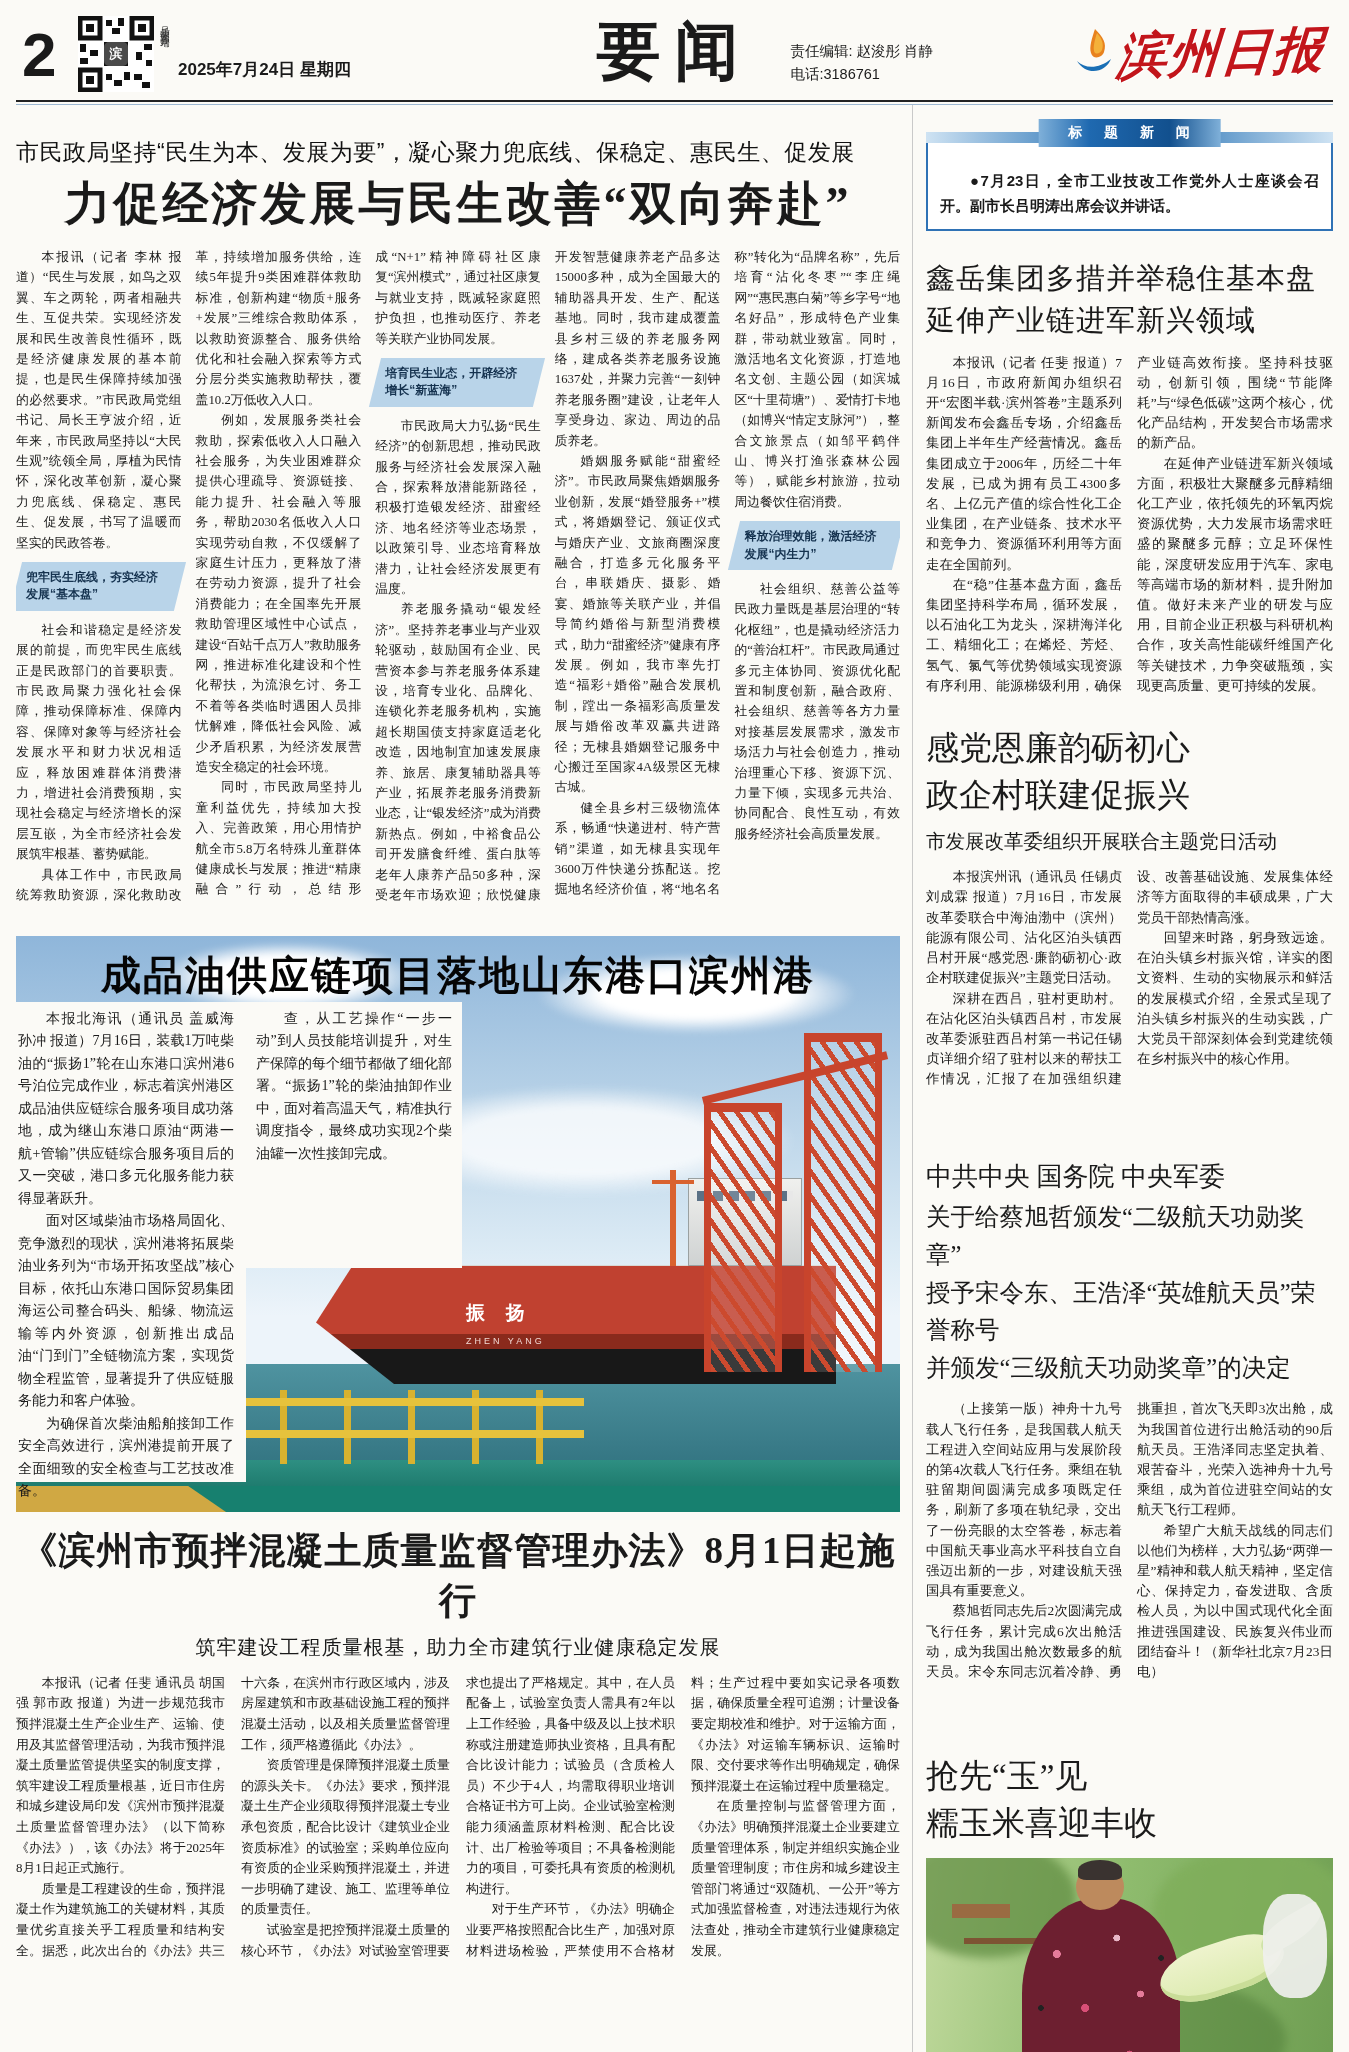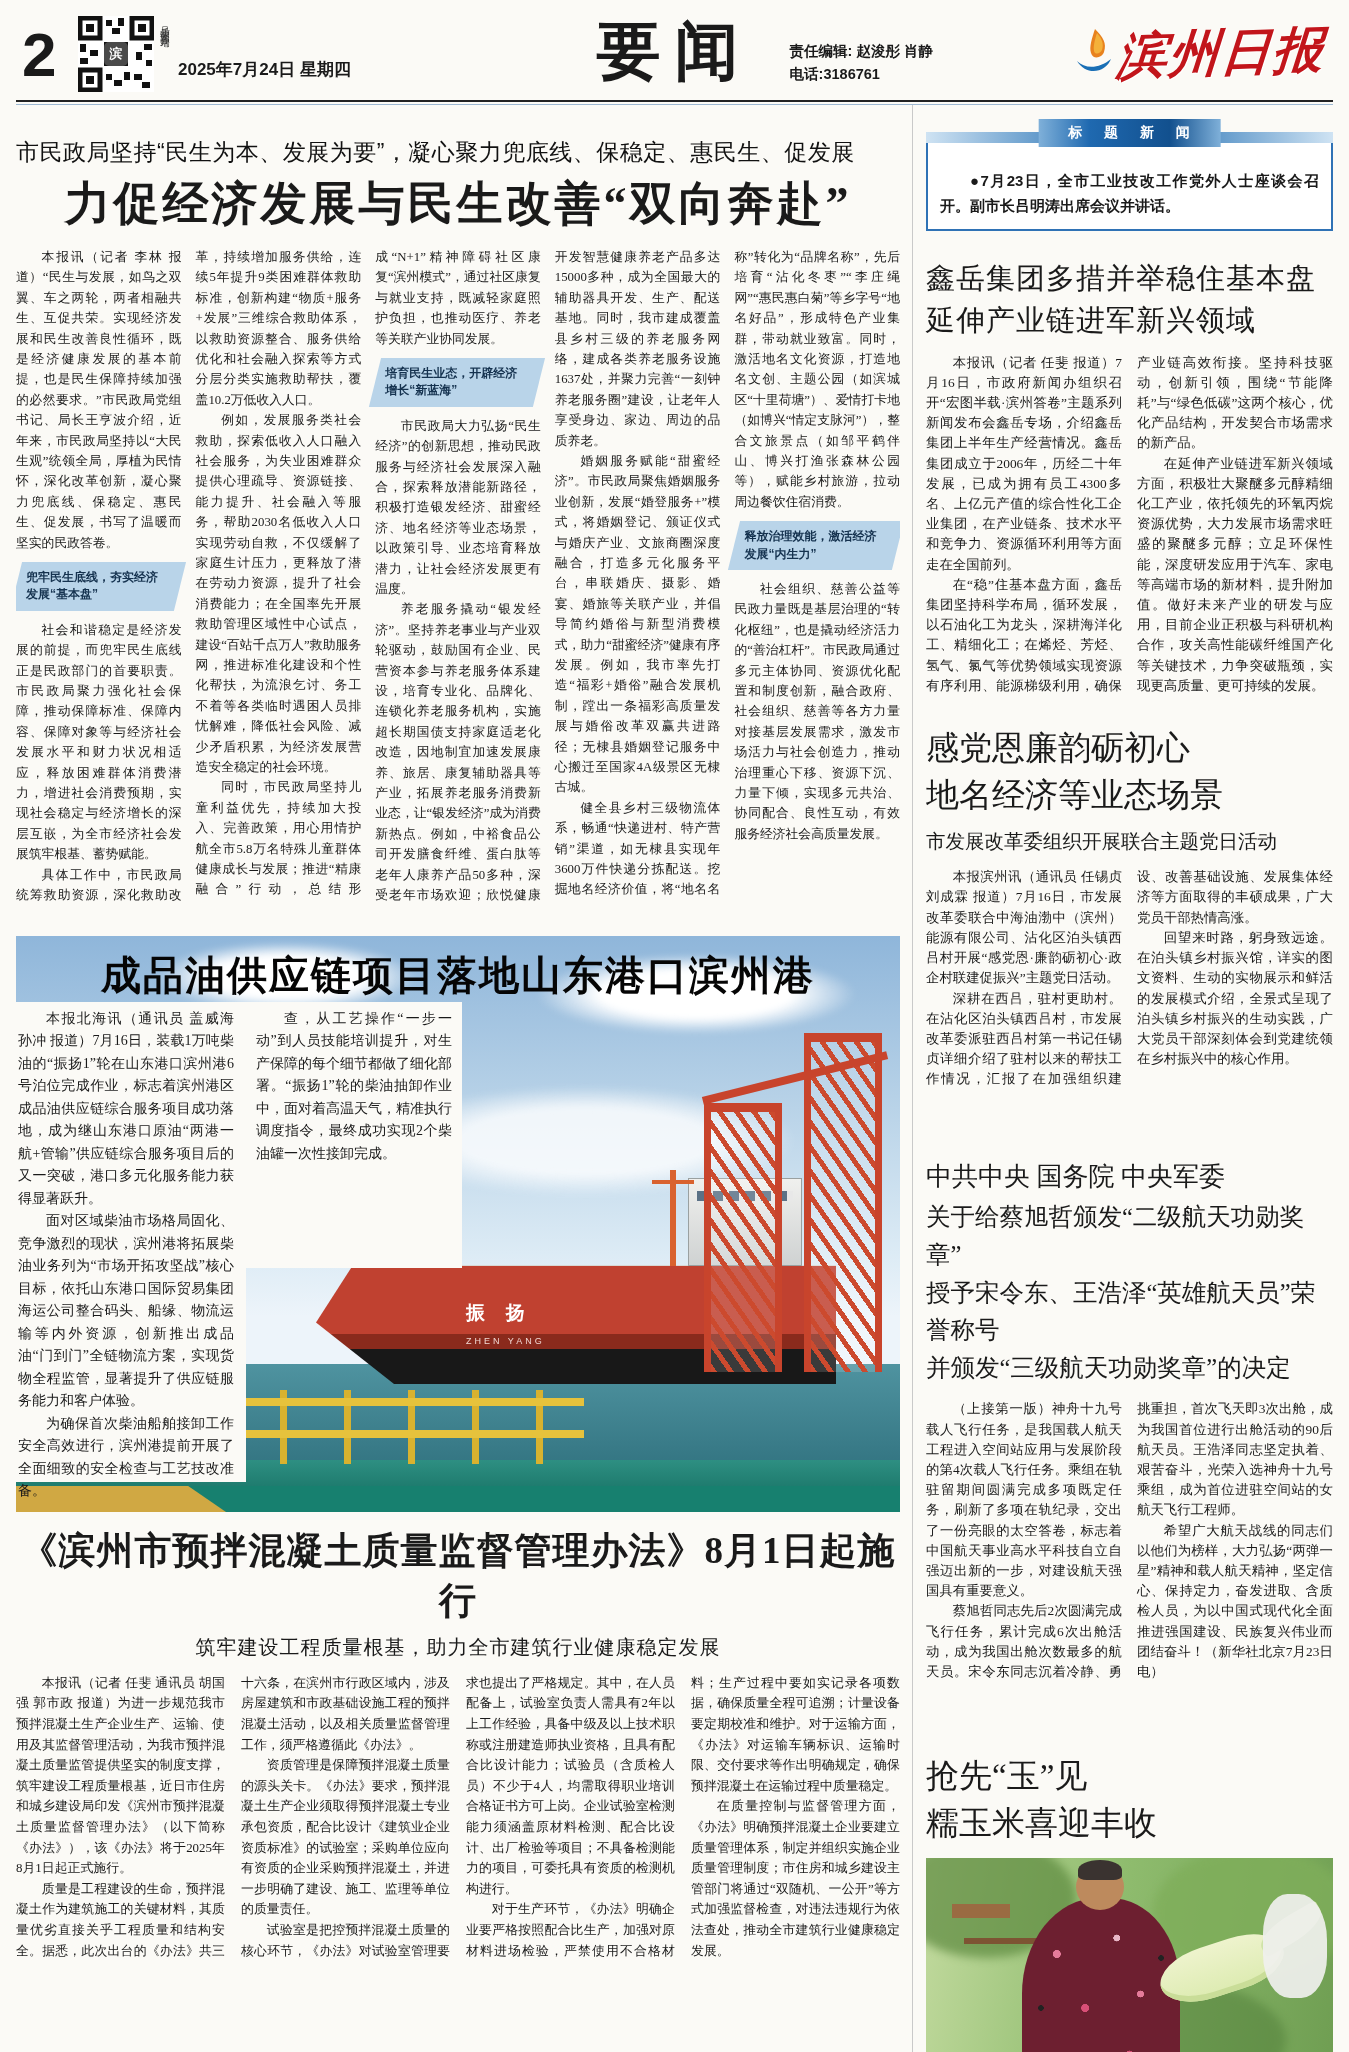--- a/index.html
+++ b/index.html
@@ -8,21 +8,21 @@
 
   
   .hdr{position:relative;height:94px;}
   .pagenum{position:absolute;left:6px;top:18px;font-family:"Liberation Sans","DejaVu Sans",sans-serif;font-size:62px;font-weight:700;line-height:1;}
   .qr-wrap{position:absolute;left:62px;top:10px;width:76px;height:76px;}
   .qr-wrap svg{display:block;}
   .qr-center{position:absolute;left:26px;top:26px;width:24px;height:24px;background:#4a4a4a;border-radius:5px;color:#fff;font-size:13px;line-height:24px;text-align:center;font-weight:700;}
   .qr-caption{position:absolute;left:142px;top:12px;writing-mode:vertical-rl;font-size:9.5px;letter-spacing:2px;color:#333;}
   .hdr-date{position:absolute;left:162px;top:52px;font-family:"Liberation Sans","DejaVu Sans",sans-serif;font-size:17px;font-weight:700;white-space:nowrap;}
   .section-title{position:absolute;left:50%;top:8px;transform:translateX(-50%);font-size:64px;font-weight:900;letter-spacing:14px;line-height:1.2;}
-  .editor-block{position:absolute;right:400px;top:34px;font-family:"Liberation Sans","DejaVu Sans",sans-serif;font-size:14.5px;font-weight:700;line-height:1.6;white-space:nowrap;}
+  .editor-block{position:absolute;right:400px;top:34px;font-family:"Liberation Sans","DejaVu Sans",sans-serif;font-size:14.5px;font-weight:400;line-height:1.6;white-space:nowrap;}
   .masthead-wrap{position:absolute;right:8px;top:14px;display:flex;align-items:center;}
   .masthead{font-size:50px;font-weight:900;font-style:italic;color:#c2151b;letter-spacing:2px;transform:rotate(-2deg) skewX(-6deg);text-shadow:1px 1px 0 #fff;}
   .hdr-rule{border-top:2px solid #222;border-bottom:1px solid #9db8d2;height:2px;margin-bottom:0;}
 
   
   .content{display:flex;align-items:stretch;}
   .left-zone{width:884px;flex:0 0 884px;}
   .rail{flex:1;margin-left:12px;border-left:1px solid #c9c9c9;padding-left:13px;}
 
   
@@ -242,21 +242,21 @@
         <div class="cols2">
             <p class="para">本报讯（记者 任斐 报道）7月16日，市政府新闻办组织召开“宏图半载·滨州答卷”主题系列新闻发布会鑫岳专场，介绍鑫岳集团上半年生产经营情况。鑫岳集团成立于2006年，历经二十年发展，已成为拥有员工4300多名、上亿元产值的综合性化工企业集团，在产业链条、技术水平和竞争力、资源循环利用等方面走在全国前列。</p>
             <p class="para">在“稳”住基本盘方面，鑫岳集团坚持科学布局，循环发展，以石油化工为龙头，深耕海洋化工、精细化工；在烯烃、芳烃、氢气、氯气等优势领域实现资源有序利用、能源梯级利用，确保产业链高效衔接。坚持科技驱动，创新引领，围绕“节能降耗”与“绿色低碳”这两个核心，优化产品结构，开发契合市场需求的新产品。</p>
             <p class="para">在延伸产业链进军新兴领域方面，积极壮大聚醚多元醇精细化工产业，依托领先的环氧丙烷资源优势，大力发展市场需求旺盛的聚醚多元醇；立足环保性能，深度研发应用于汽车、家电等高端市场的新材料，提升附加值。做好未来产业的研发与应用，目前企业正积极与科研机构合作，攻关高性能碳纤维国产化等关键技术，力争突破瓶颈，实现更高质量、更可持续的发展。</p>
           </div>
       </section>
 
       <section class="art dangri">
         <h2>
           <span class="h-line">感党恩廉韵砺初心</span>
-          <span class="h-line">地名经济等业态场景</span>
+          <span class="h-line">政企村联建促振兴</span>
         </h2>
         <div class="art-sub">市发展改革委组织开展联合主题党日活动</div>
         <div class="cols2">
             <p class="para">本报滨州讯（通讯员 任锡贞 刘成霖 报道）7月16日，市发展改革委联合中海油渤中（滨州）能源有限公司、沾化区泊头镇西吕村开展“感党恩·廉韵砺初心·政企村联建促振兴”主题党日活动。</p>
             <p class="para">深耕在西吕，驻村更助村。在沾化区泊头镇西吕村，市发展改革委派驻西吕村第一书记任锡贞详细介绍了驻村以来的帮扶工作情况，汇报了在加强组织建设、改善基础设施、发展集体经济等方面取得的丰硕成果，广大党员干部热情高涨。</p>
             <p class="para">回望来时路，躬身致远途。在泊头镇乡村振兴馆，详实的图文资料、生动的实物展示和鲜活的发展模式介绍，全景式呈现了泊头镇乡村振兴的生动实践，广大党员干部深刻体会到党建统领在乡村振兴中的核心作用。</p>
           </div>
       </section>
 
       <section class="art space">

